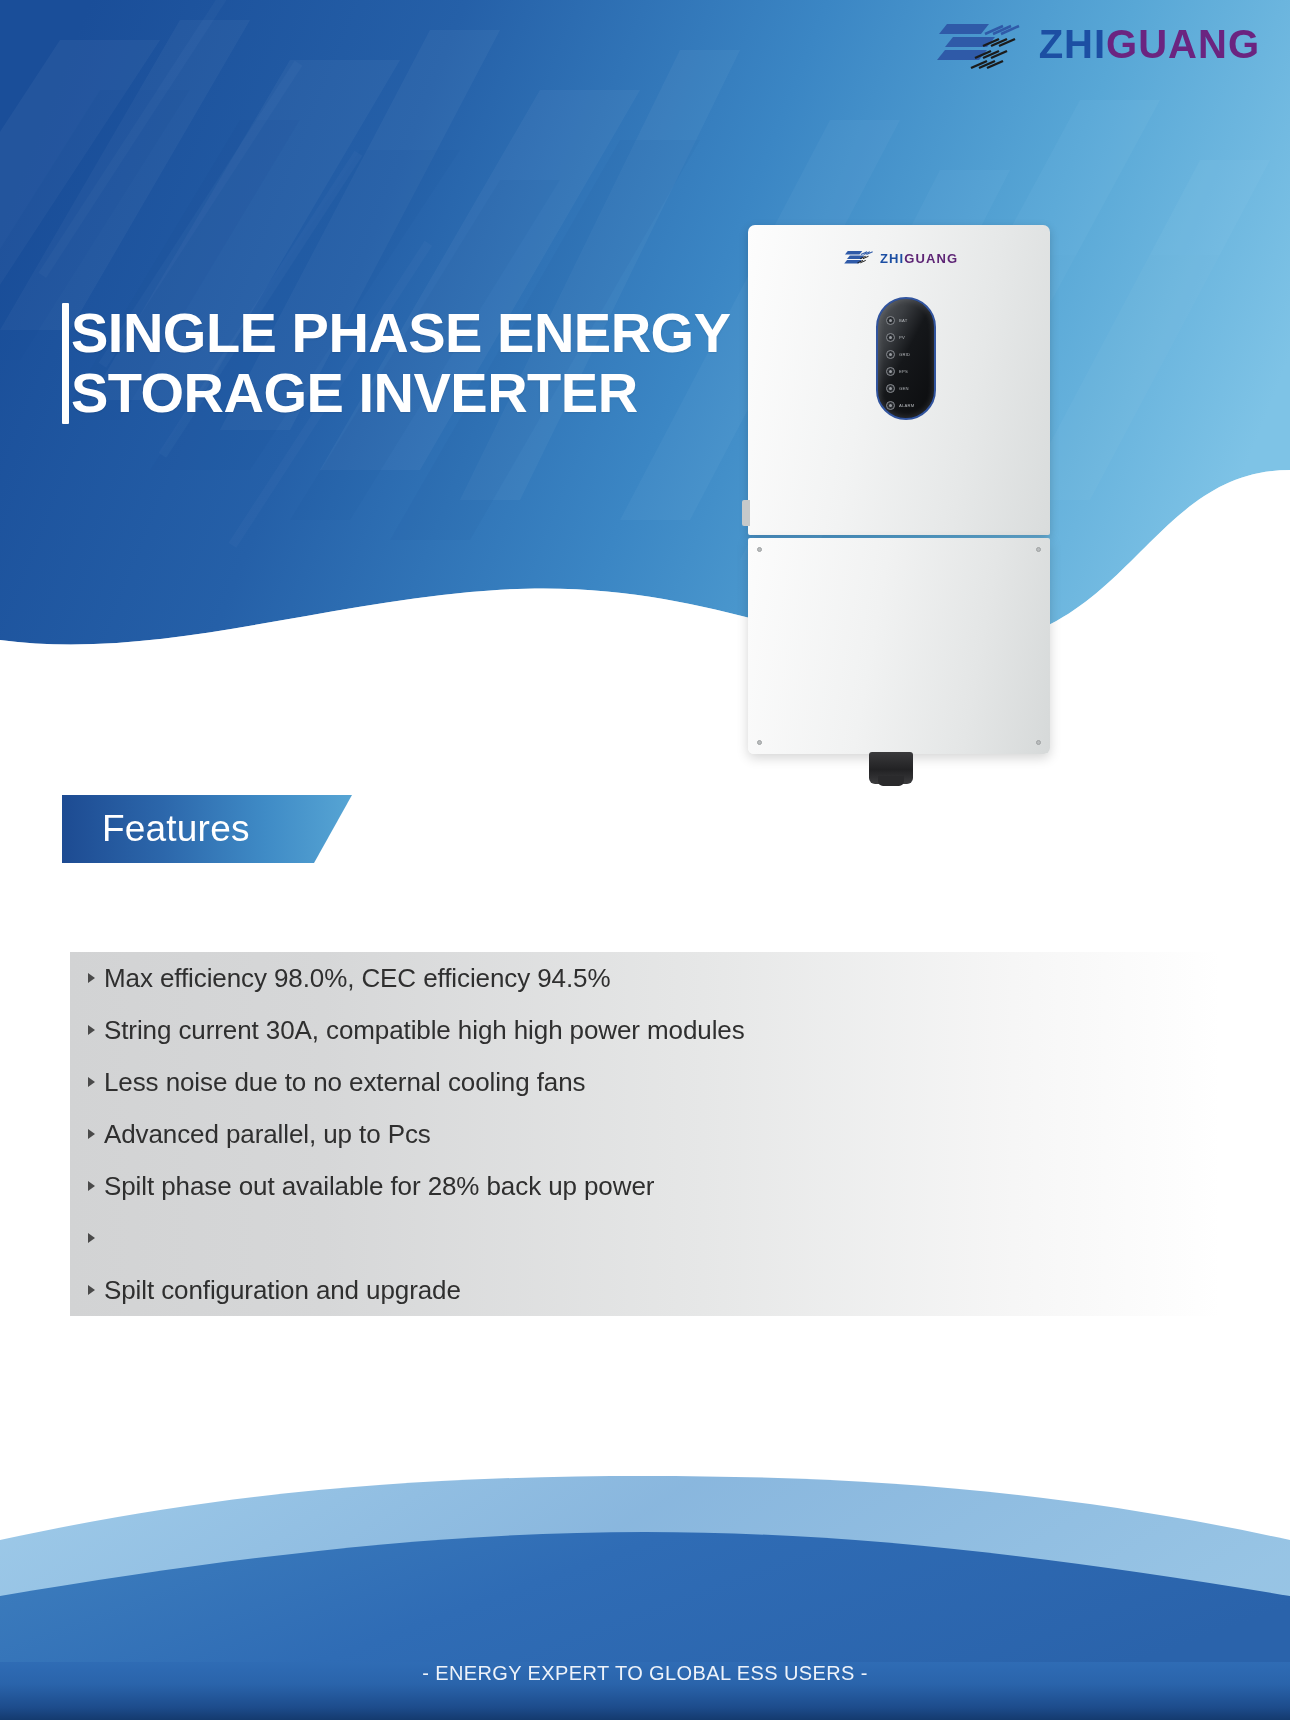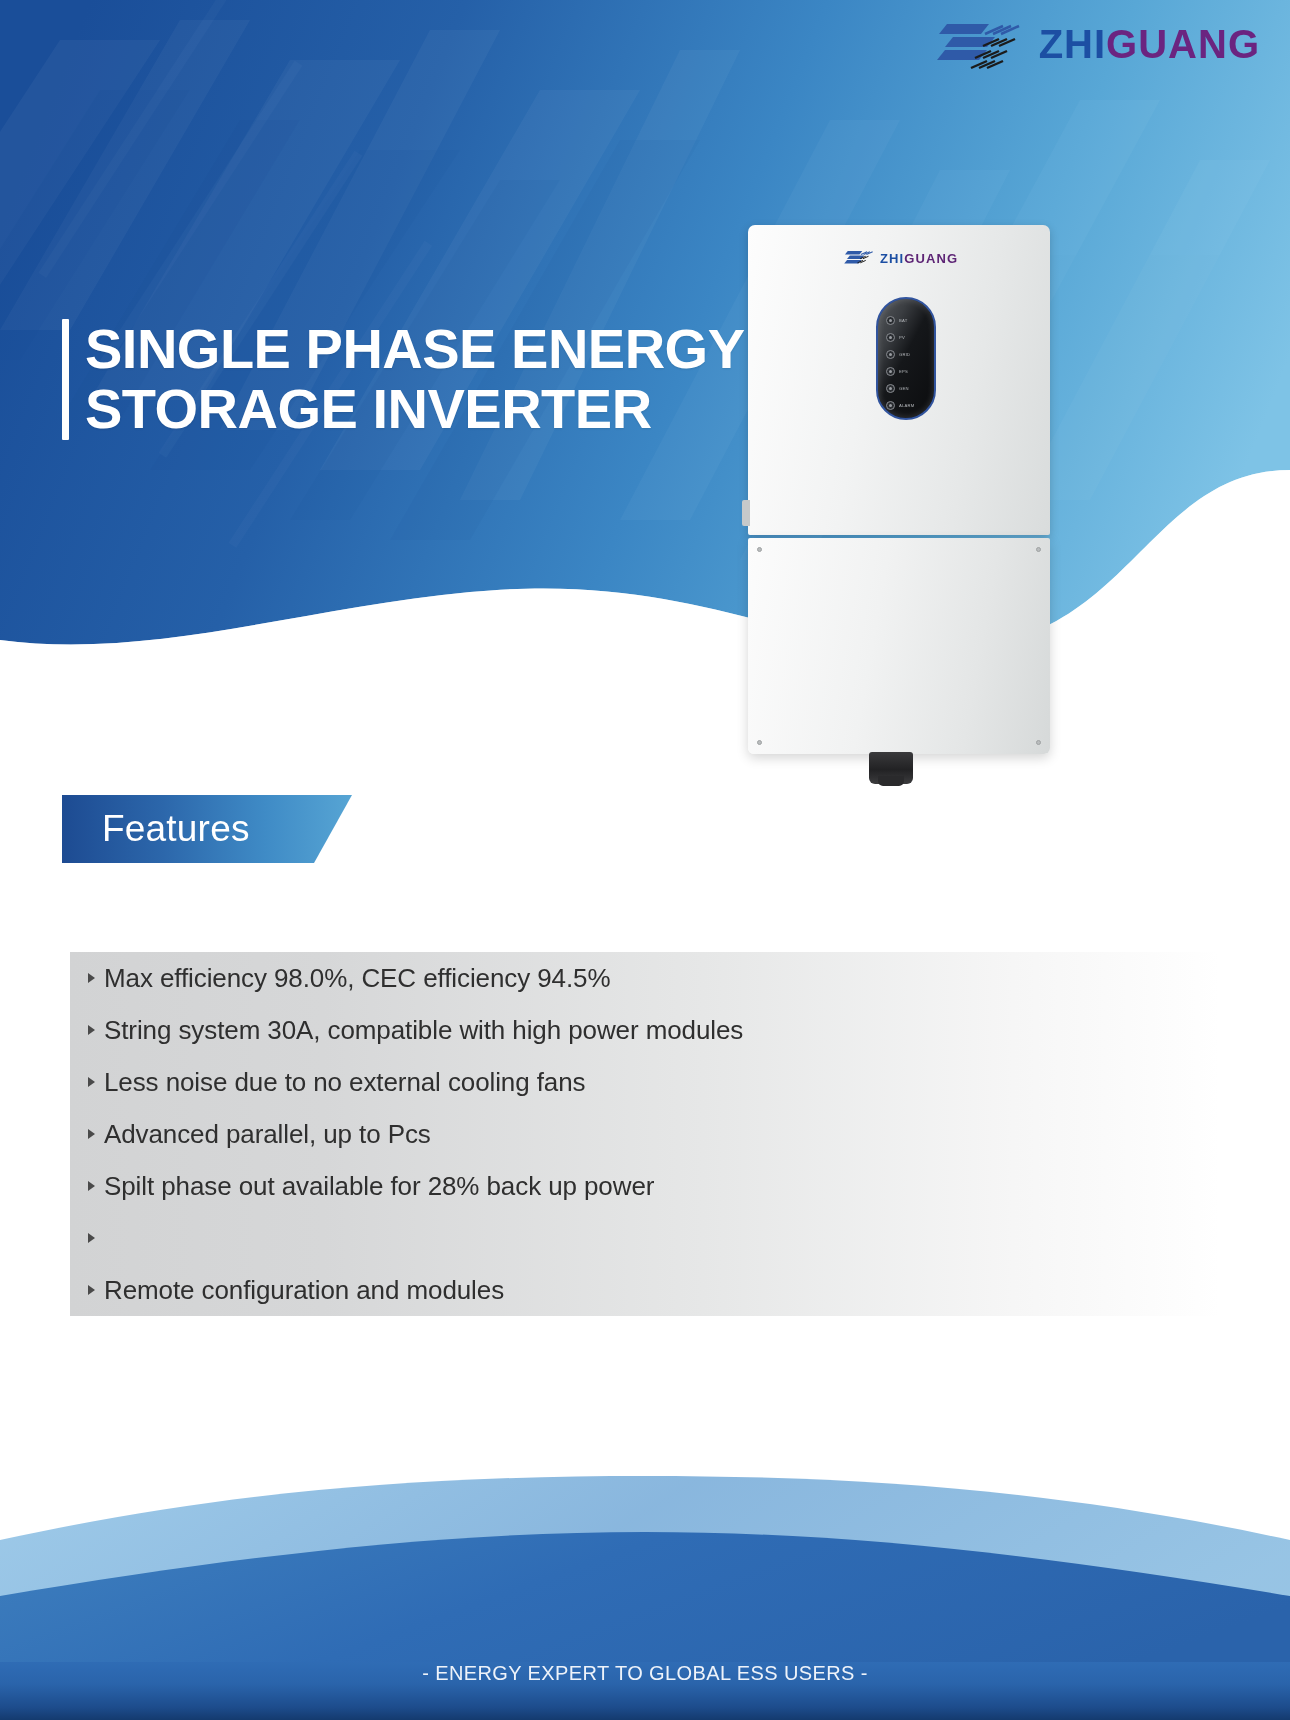--- a/index.html
+++ b/index.html
@@ -14,21 +14,21 @@
   
   .hero { position:absolute; left:0; top:0; width:1290px; height:700px; overflow:hidden; }
   .hero-svg { position:absolute; left:0; top:0; }
 
   .brand { position:absolute; right:30px; top:18px; display:flex; align-items:center; gap:14px; z-index:9; }
   .brand-mark { width:88px; height:52px; }
   .brand-text { font-size:40px; font-weight:bold; letter-spacing:1px; line-height:1; }
   .brand-text .zhi { color:#1c4fa3; }
   .brand-text .guang { color:#6b2480; }
 
-  .hero-title { position:absolute; left:62px; top:303px; z-index:8; display:flex; gap:16px;margin-top:16px; }
+  .hero-title { position:absolute; left:62px; top:303px; z-index:8; display:flex; gap:2px; }
   .title-bar { width:7px; background:#ffffff; border-radius:1px; }
   .title-lines { color:#ffffff; font-size:56px; font-weight:bold; line-height:1.08; letter-spacing:-0.5px;
                  text-shadow:0 1px 2px rgba(0,0,0,.10); }
 
   
   .product { position:absolute; left:748px; top:225px; width:302px; height:548px; z-index:7; }
   .prod-top {
     position:absolute; left:0; top:0; width:302px; height:310px;
     background: linear-gradient(100deg,#fdfdfd 0%, #f2f3f3 40%, #e6e8e8 72%, #d9dcdc 100%);
     border-radius:7px 7px 2px 2px;
@@ -303,21 +303,21 @@
     <div class="feature-row">
       <span class="feature-bullet">
           <span></span>
         </span>
       <span class="feature-text">Max efficiency 98.0%, CEC efficiency 94.5%</span>
     </div>
     <div class="feature-row">
       <span class="feature-bullet">
           <span></span>
         </span>
-      <span class="feature-text">String system 30A, compatible with high power modules</span>
+      <span class="feature-text">String current 30A, compatible high high power modules</span>
     </div>
     <div class="feature-row">
       <span class="feature-bullet">
           <span></span>
         </span>
       <span class="feature-text">Less noise due to no external cooling fans</span>
     </div>
     <div class="feature-row">
       <span class="feature-bullet">
           <span></span>
@@ -332,21 +332,21 @@
     </div>
     <div class="feature-row">
       <span class="feature-bullet">
           <span></span>
         </span>
     </div>
     <div class="feature-row">
       <span class="feature-bullet">
           <span></span>
         </span>
-      <span class="feature-text">Remote configuration and modules</span>
+      <span class="feature-text">Spilt configuration and upgrade</span>
     </div>
   </div>
 
   <div class="footer">
     <svg class="footer-svg" width="1290" height="250" viewBox="0 0 1290 250">
       <defs>
         <linearGradient id="footGrad" x1="0" y1="0" x2="1" y2="0.4">
           <stop offset="0%" stop-color="#3e7fbe"></stop>
           <stop offset="45%" stop-color="#2f6cb5"></stop>
           <stop offset="100%" stop-color="#2a63ab"></stop>

